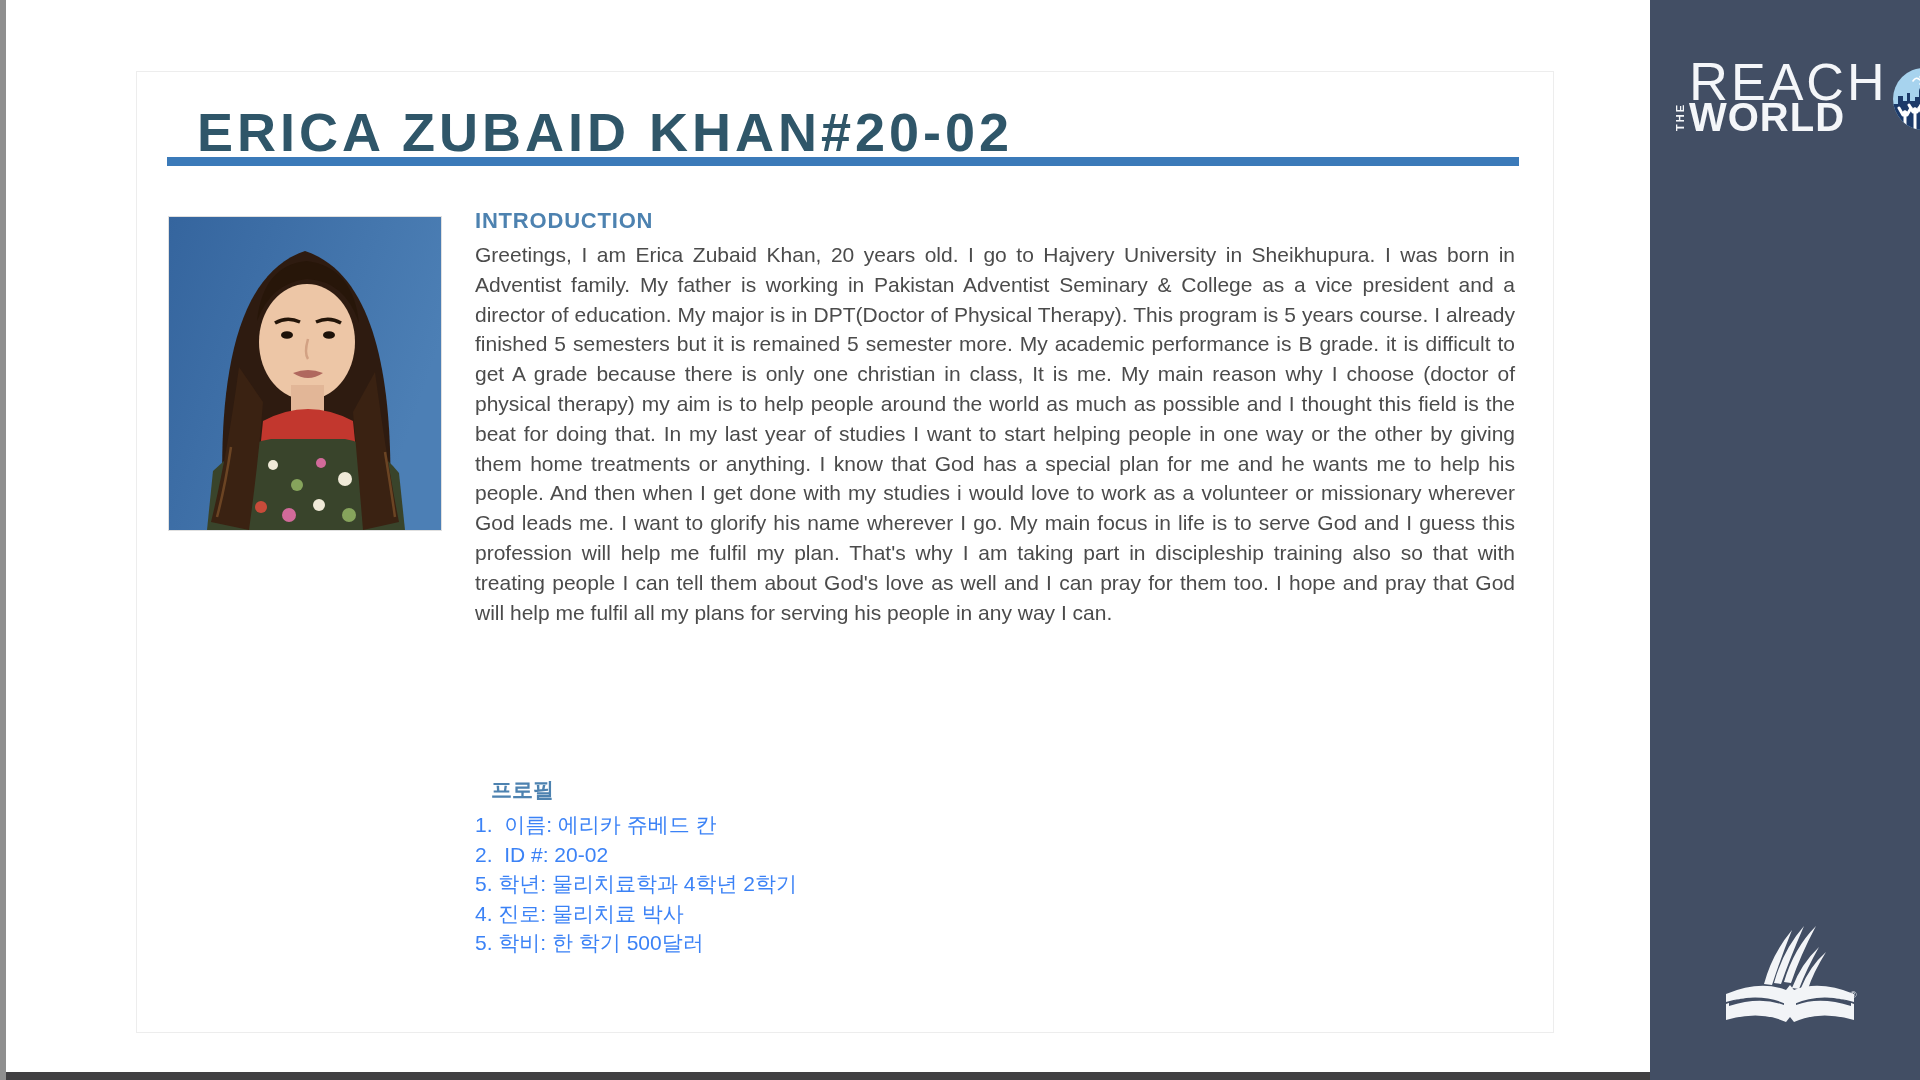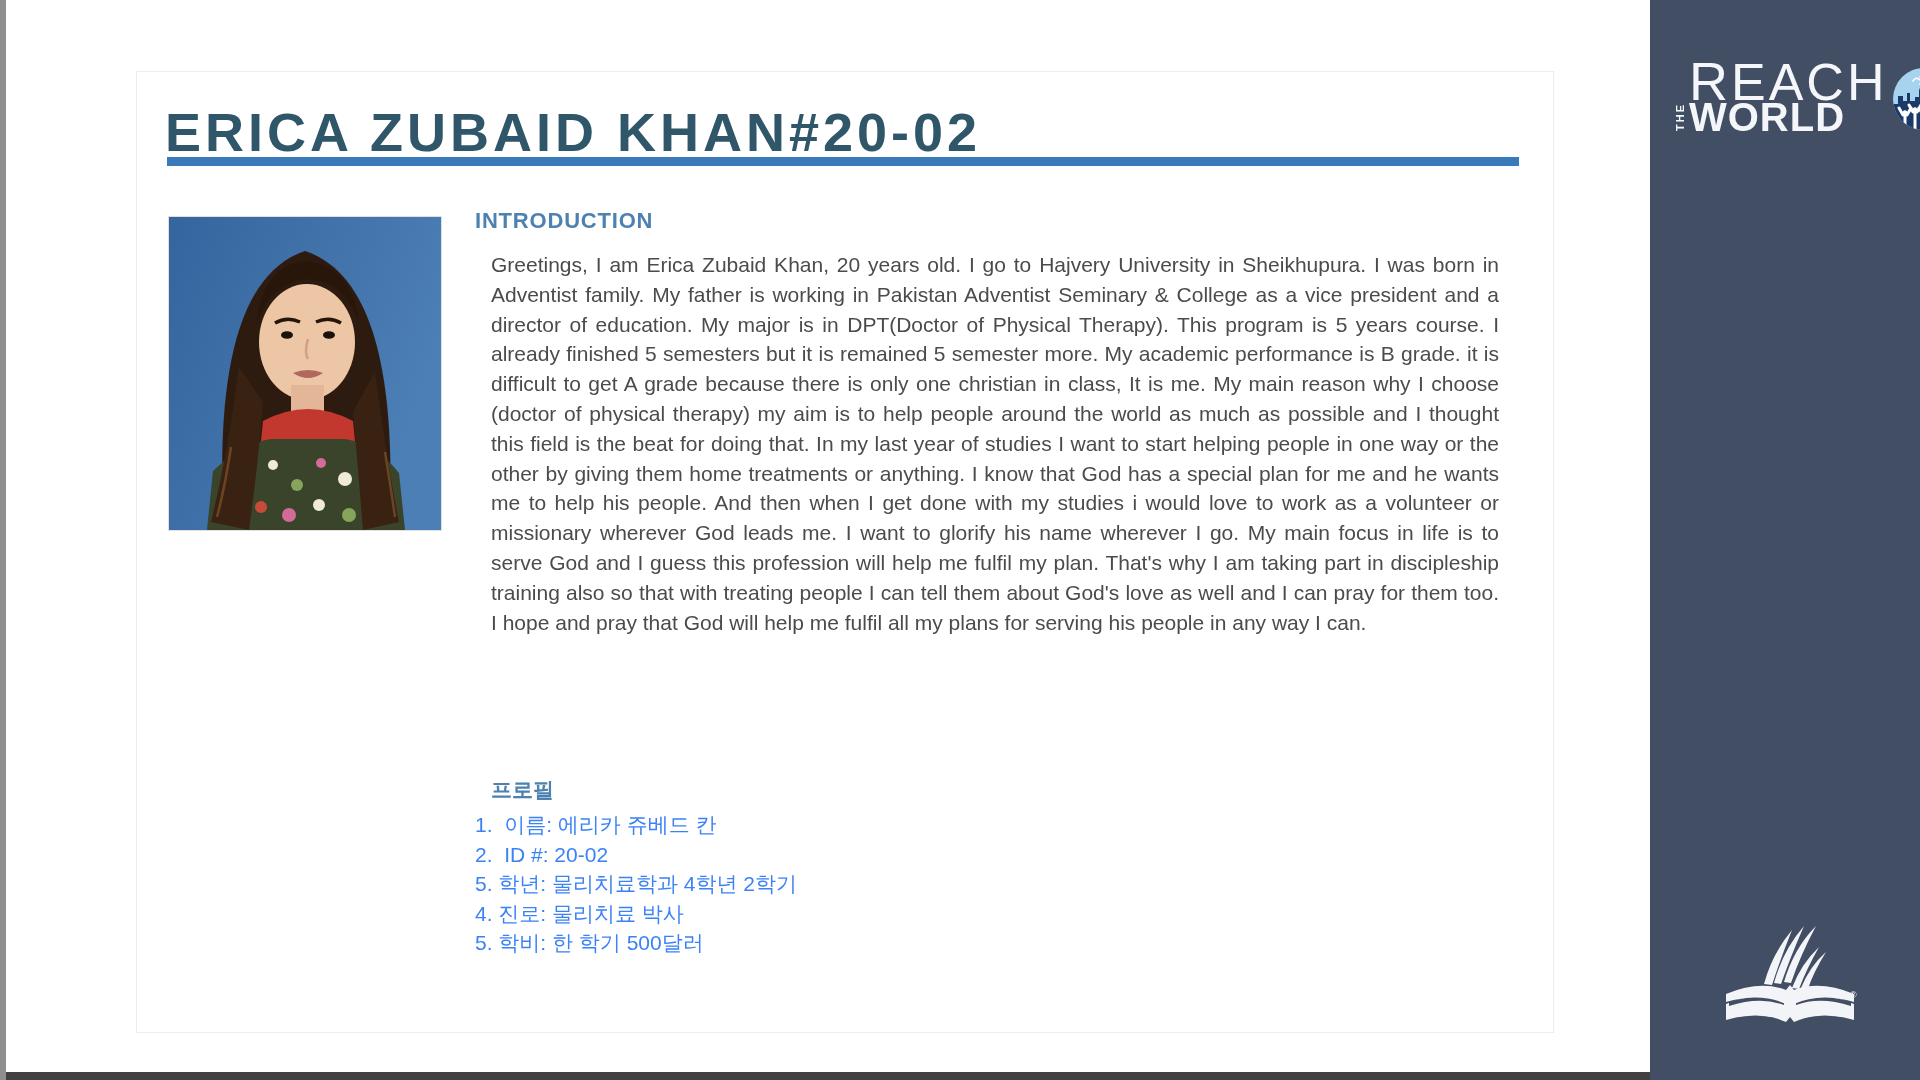--- a/index.html
+++ b/index.html
@@ -5,31 +5,31 @@
   html,body{margin:0;padding:0;background:#ffffff;}
   .stage{position:relative;width:1920px;height:1080px;overflow:hidden;background:#ffffff;
          font-family:"Liberation Sans","DejaVu Sans",sans-serif;}
 
   .left-strip{position:absolute;left:0;top:0;width:6px;height:1080px;background:#8f8f8f;z-index:3;}
   .bottom-bar{position:absolute;left:0;bottom:0;width:1920px;height:8px;background:#414042;z-index:1;}
 
   
   .slide{position:absolute;left:137px;top:72px;width:1416px;height:960px;background:#ffffff;
          box-shadow:0 0 0 1px rgba(0,0,0,0.07);z-index:0;}
-  .title{position:absolute;left:28px;top:32px;margin:0;font-size:54px;line-height:56px;
+  .title{position:absolute;left:60px;top:32px;margin:0;font-size:54px;line-height:56px;
          font-weight:700;letter-spacing:4px;color:#2f5669;}
   .rule{position:absolute;left:30px;top:85px;width:1352px;height:9px;background:#3b7ab9;}
 
   .photo{position:absolute;left:32px;top:145px;width:272px;height:313px;overflow:hidden;
          box-shadow:0 0 0 1px rgba(0,0,0,0.12);}
   .photo svg{display:block;}
 
   .content{position:absolute;left:338px;top:136px;width:1040px;}
   .content h2{margin:0 0 6px 0;font-size:22px;letter-spacing:0.8px;color:#4d82b0;font-weight:700;}
-  .content p{margin:16px;font-size:21px;line-height:29.8px;color:#4b4b4b;text-align:justify;}
+  .content p{margin:0;font-size:21px;line-height:29.8px;color:#4b4b4b;text-align:justify;}
 
   .profile{position:absolute;left:338px;top:704px;width:1040px;}
   .profile h3{margin:0 0 6px 16px;font-size:21px;color:#4d82b0;font-weight:700;}
   .pline{font-size:21px;line-height:29.5px;color:#3b82f6;white-space:pre-wrap;}
 
   
   .sidebar{position:absolute;left:1650px;top:0;width:270px;height:1080px;background:#424e64;z-index:2;}
   .rtw-logo{position:absolute;left:24px;top:60px;display:flex;align-items:center;}
   .rtw-text{display:flex;flex-direction:column;color:#f4f6f9;}
   .rtw-line1{font-size:52px;line-height:42px;font-weight:400;letter-spacing:3px;padding-left:15px;}

